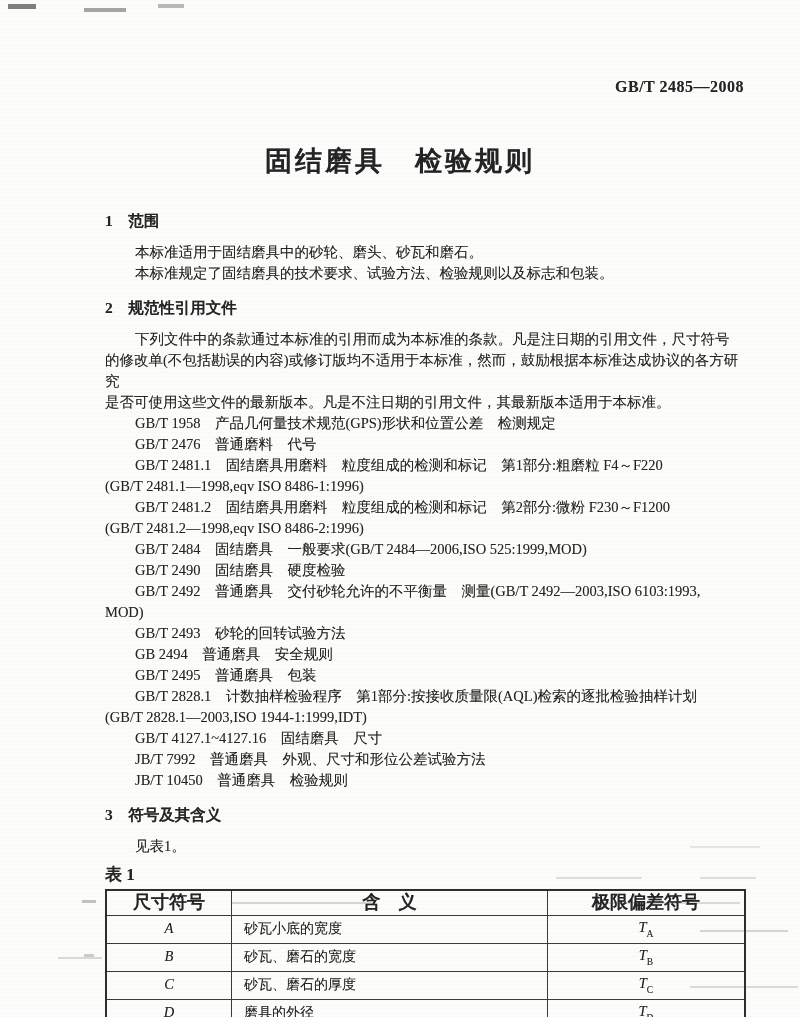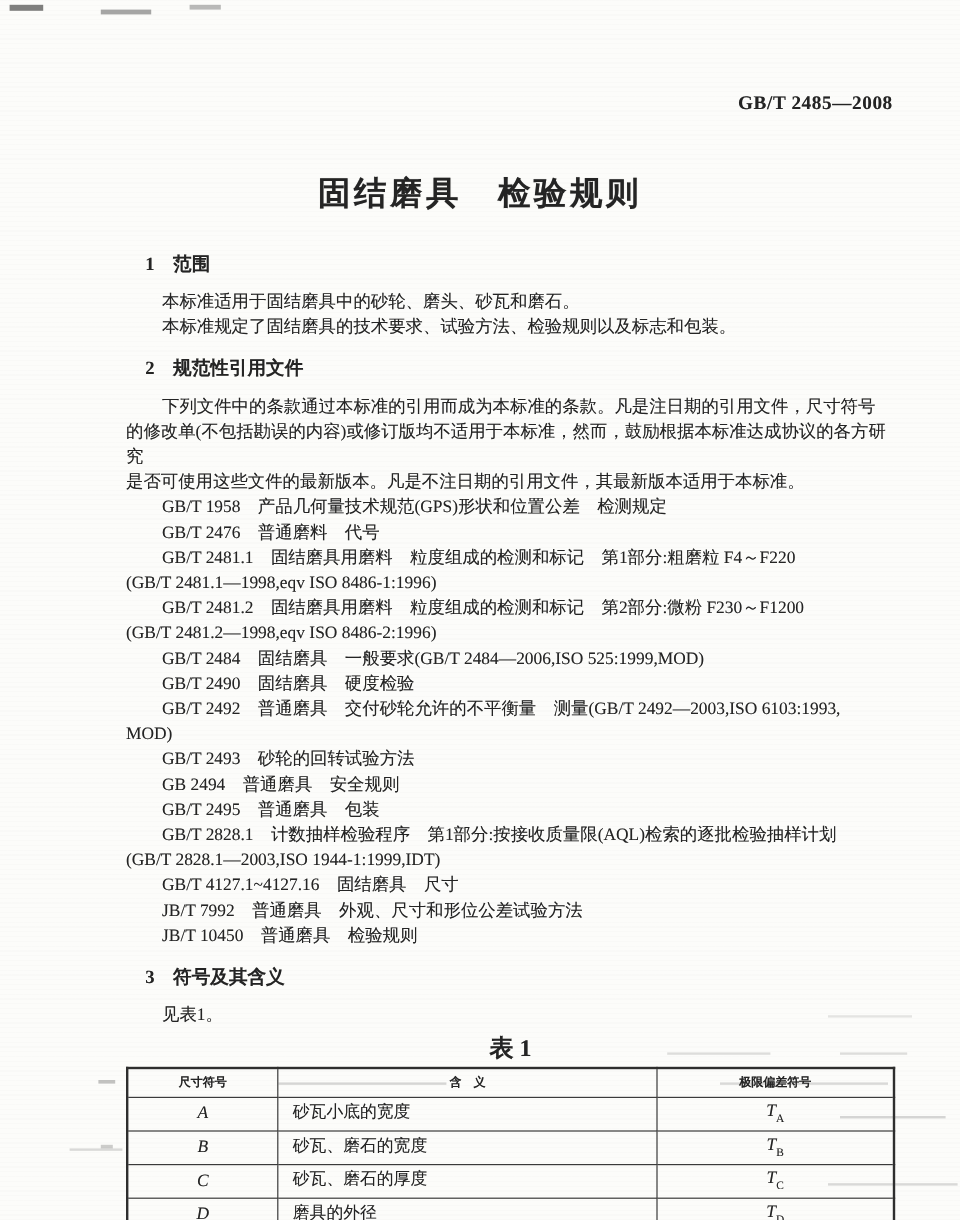--- a/index.html
+++ b/index.html
@@ -26,38 +26,38 @@
     position:absolute; top:143px; left:0; width:100%; z-index:2;
     margin:0; text-align:center;
     font-size:27px; font-weight:bold; letter-spacing:3px;
     text-shadow:0 0 0.6px rgba(0,0,0,0.4);
   }
   .body-flow {
     position:absolute; left:105px; top:210px; width:641px; z-index:2;
     font-size:14.5px; line-height:21px;
     text-shadow:0 0 0.5px rgba(0,0,0,0.3);
   }
-  .l-heading {font-weight:bold; font-size:15.5px; margin:13px 16px 11px;}
+  .l-heading {font-weight:bold; font-size:15.5px; margin:13px 0 11px;}
   #lines .l-heading:first-child {margin-top:0;}
   .l-indent {text-indent:30px;}
   .l-flush {text-indent:0;}
   .table-caption {
-    text-align:center; font-weight:bold; font-size:20px;
+    font-weight:bold; font-size:17px;
     margin:7px 0 4px;
   }
   table.symbols-table {
     width:100%; border-collapse:collapse;
     border:2px solid #2e2e2e;
     font-size:14px; line-height:1.2;
   }
   table.symbols-table th, table.symbols-table td {
     border:1px solid #3a3a3a;
   }
   table.symbols-table th {
-    height:21px; font-weight:bold; text-align:center; font-size:10px;
+    height:21px; font-weight:bold; text-align:center; font-size:18px;
   }
   table.symbols-table th:nth-child(1) {width:122px;}
   table.symbols-table th:nth-child(2) {width:313px;}
   table.symbols-table td {height:25px;}
   td.c-symbol {text-align:center; font-style:italic; font-size:14.5px;}
   td.c-meaning {text-align:left; padding-left:12px;}
   td.c-tol {text-align:center; font-style:italic; font-size:14.5px;}
   td.c-tol sub {font-style:normal; font-size:9.5px; position:relative; top:1px;}
   
   .artifact {position:absolute; z-index:3; background:#3c3c3c; pointer-events:none;}

